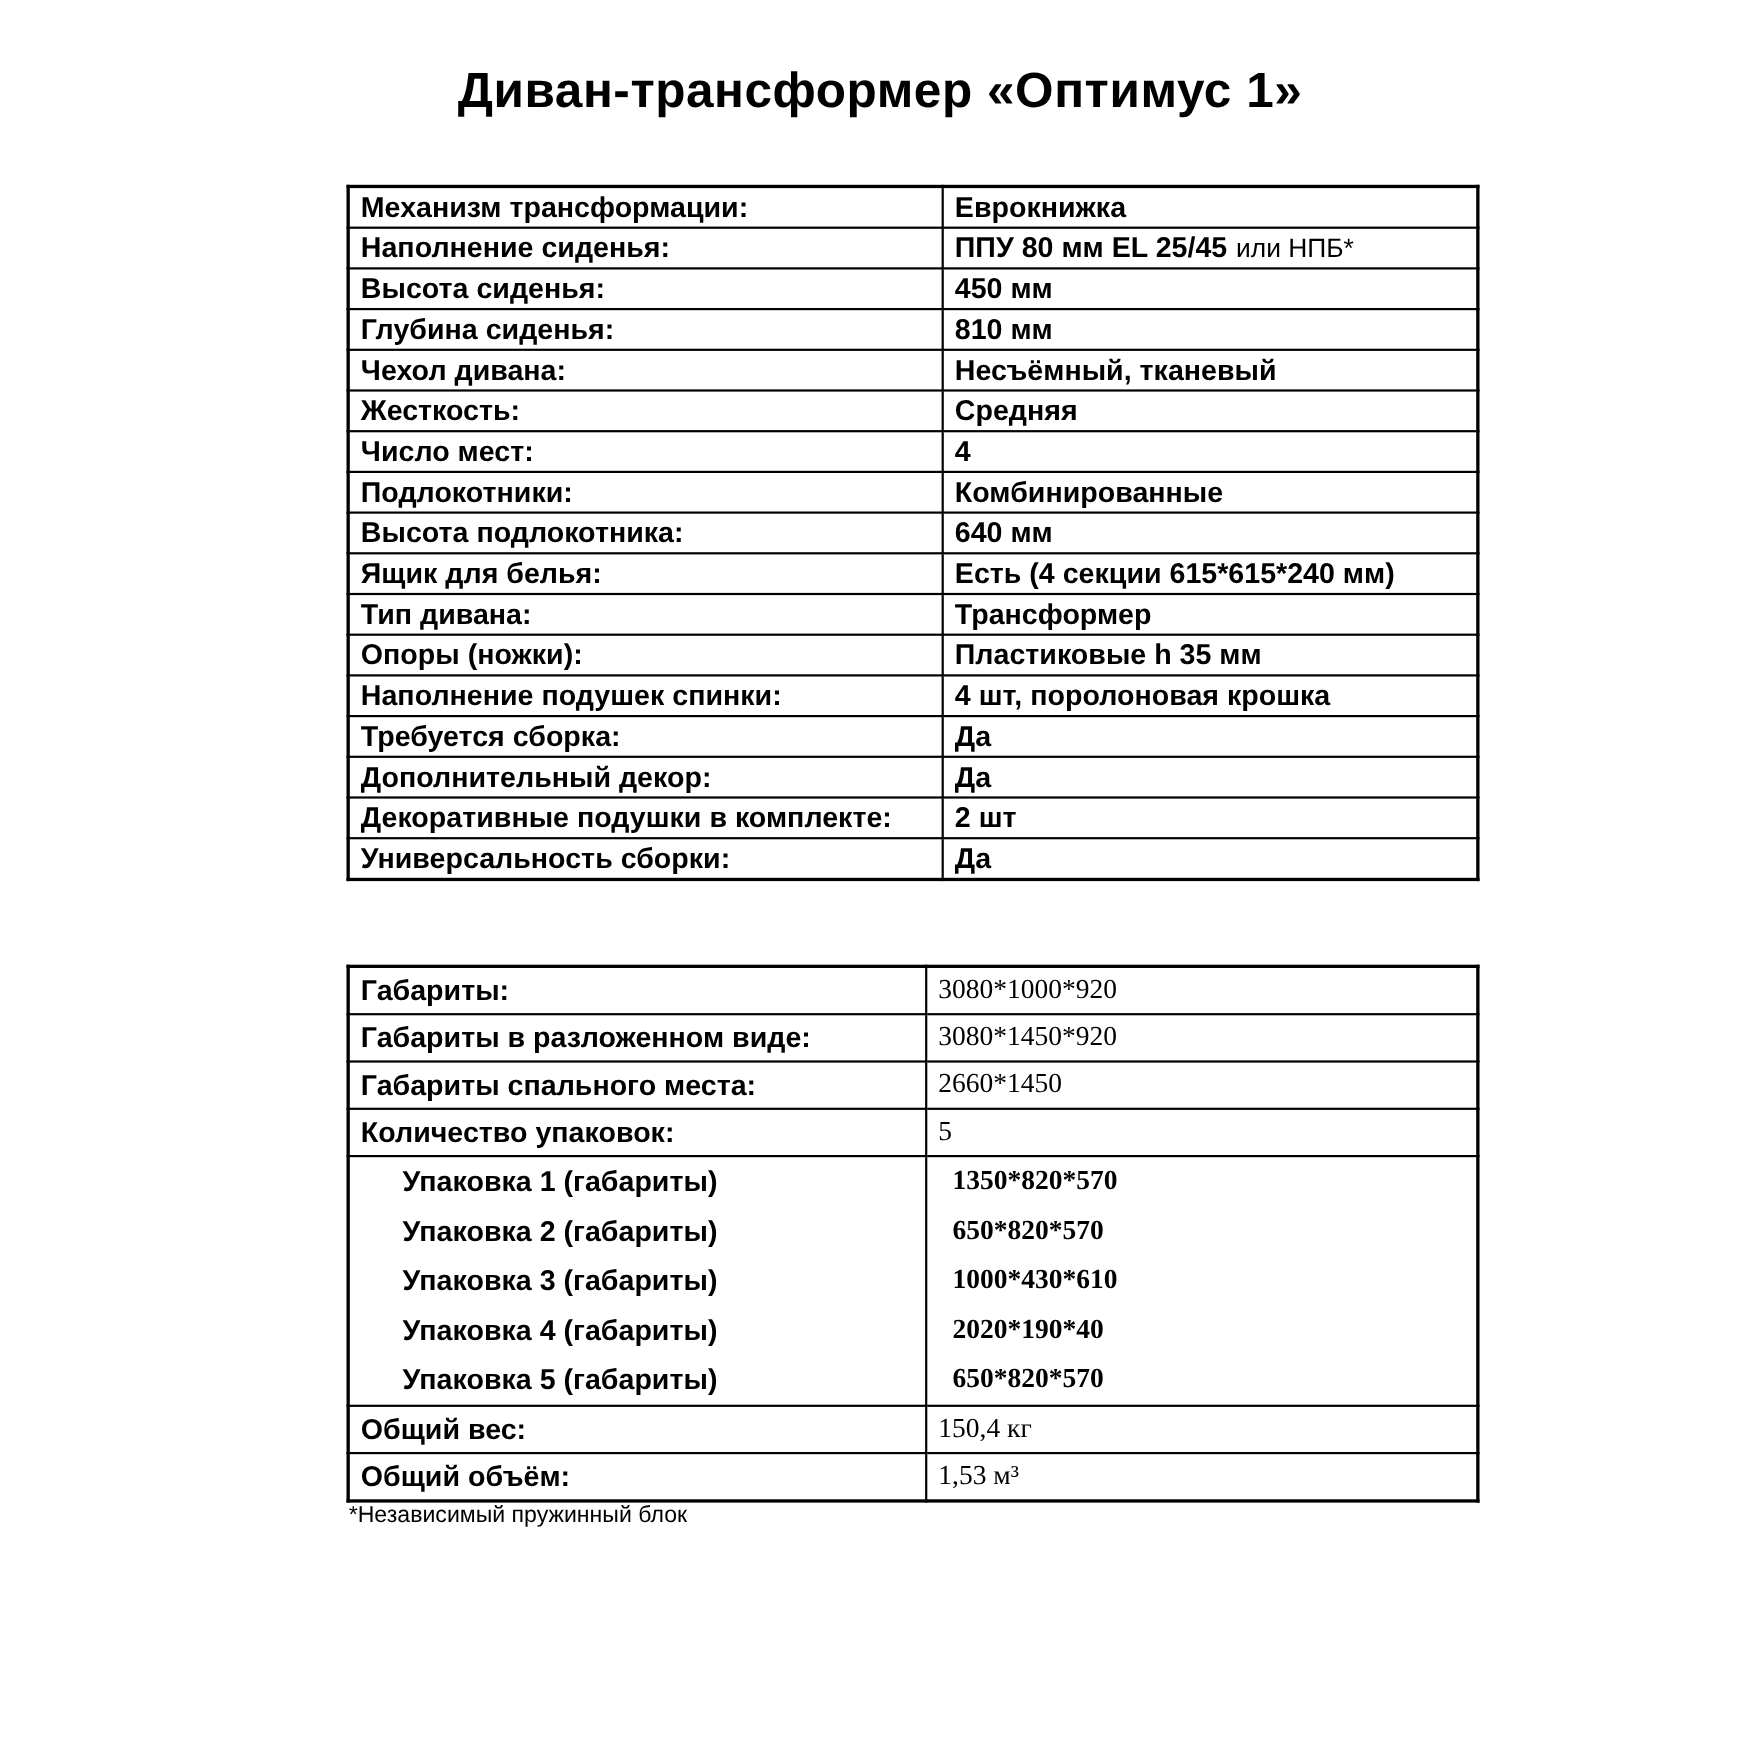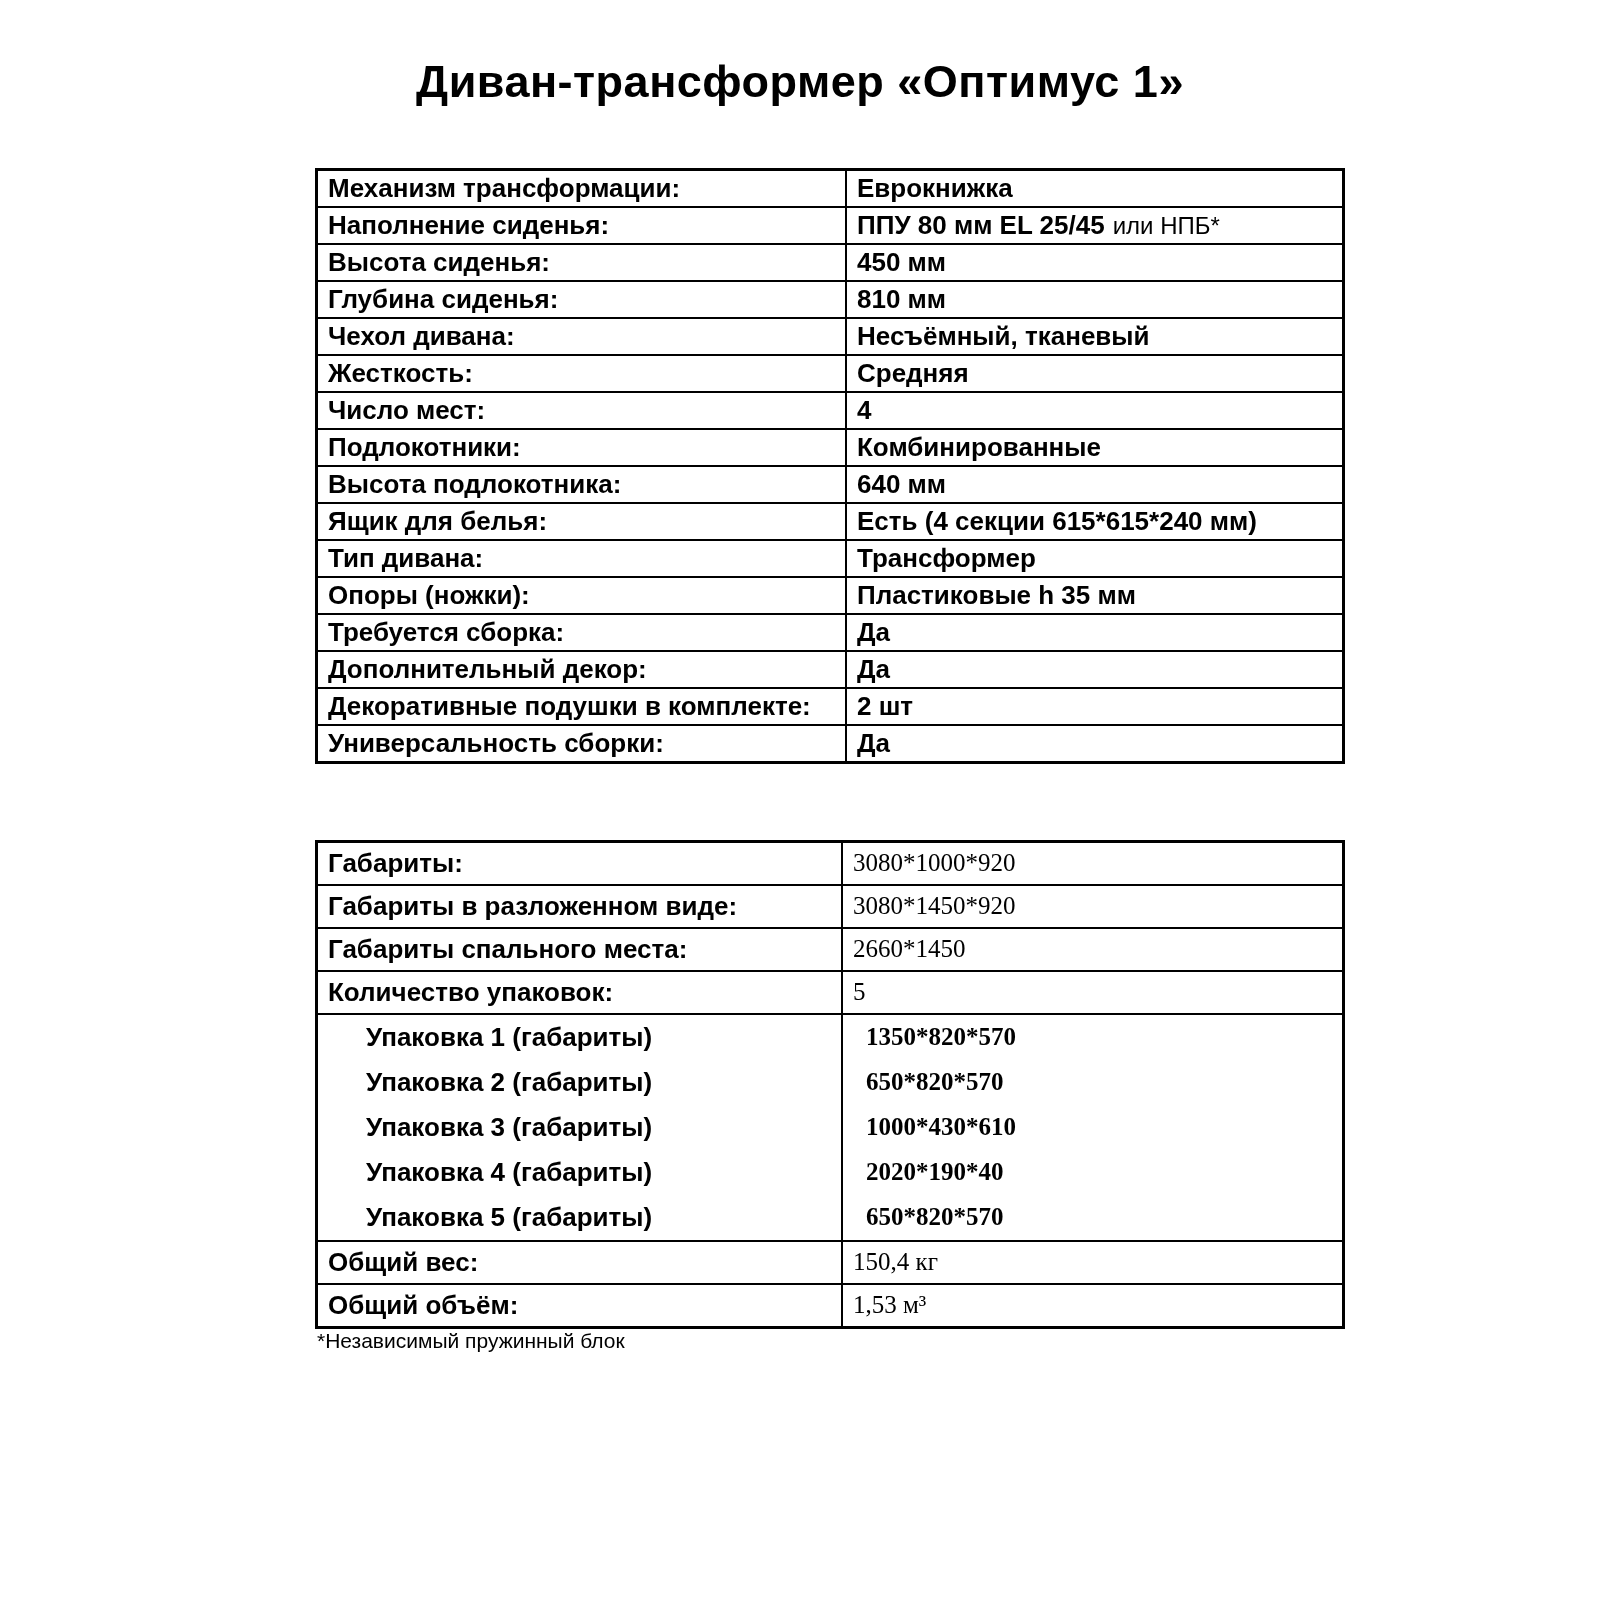--- a/index.html
+++ b/index.html
@@ -1,21 +1,21 @@
 <!DOCTYPE html>
 <html><head>
 <meta charset="utf-8">
 <style>
   html,body{margin:0;padding:0;background:#fff;}
   body{width:1600px;height:1600px;position:relative;font-family:"Liberation Sans",sans-serif;color:#000;}
   .page-title{margin:0;padding-top:56px;text-align:center;font-size:45px;font-weight:700;
     letter-spacing:0.5px;font-family:"Liberation Sans",sans-serif;}
   table{border-collapse:collapse;table-layout:fixed;}
   .spec{margin:60px 0 0 315px;width:1030px;border:3px solid #000;}
-  .spec td{border:2px solid #000;vertical-align:middle;padding:0 4px 0 10px;
+  .spec td{border:2px solid #000;vertical-align:middle;padding:0 15px 0 10px;
     font-size:26px;font-weight:700;height:35px;line-height:1.15;}
   .spec td.lbl{width:513px;}
   .spec tr.tall td{height:73px;}
   .spec .note{font-weight:400;font-size:24px;margin-left:8px;}
   .dims{margin:76px 0 0 315px;width:1030px;border:3px solid #000;}
   .dims td{border:2px solid #000;vertical-align:middle;padding:0 0 0 10px;height:41px;line-height:1.15;}
   .dims td.lbl{width:513px;font-size:26px;font-weight:700;border-radius:14px;}
   .dims td.val{font-family:"Liberation Serif",serif;font-size:25px;font-weight:400;}
   .dims td.pkgcell{padding:0;vertical-align:top;margin-top:38px;}
   .pkgline{height:45px;display:flex;align-items:center;}
@@ -72,20 +72,24 @@
   </tr>
   <tr>
     <td class="lbl">Тип дивана:</td>
     <td class="val">Трансформер</td>
   </tr>
   <tr>
     <td class="lbl">Опоры (ножки):</td>
     <td class="val">Пластиковые h 35 мм</td>
   </tr>
   <tr>
+    <td class="lbl">Наполнение подушек спинки:</td>
+    <td class="val">4 шт, поролоновая крошка</td>
+  </tr>
+  <tr>
     <td class="lbl">Требуется сборка:</td>
     <td class="val">Да</td>
   </tr>
   <tr>
     <td class="lbl">Дополнительный декор:</td>
     <td class="val">Да</td>
   </tr>
   <tr>
     <td class="lbl">Декоративные подушки в комплекте:</td>
     <td class="val">2 шт</td>

